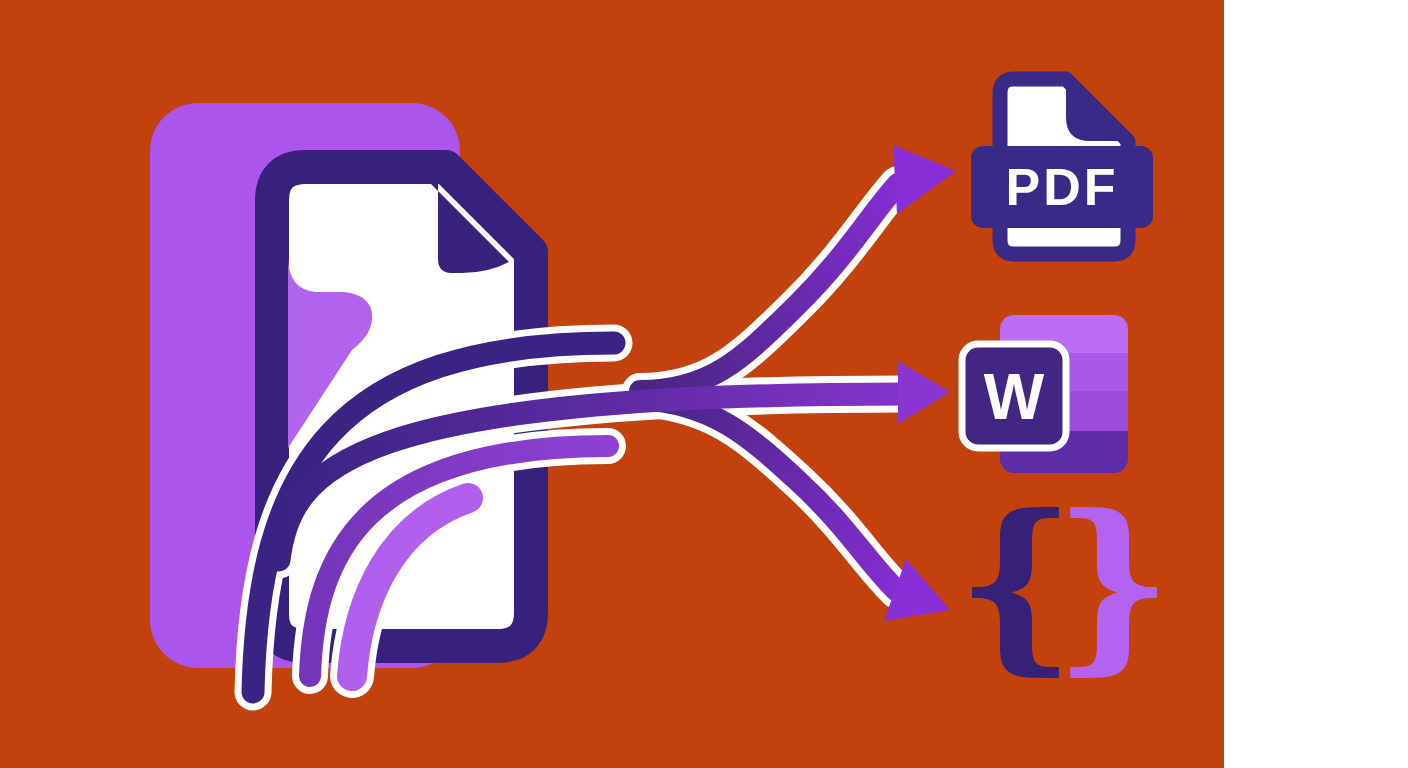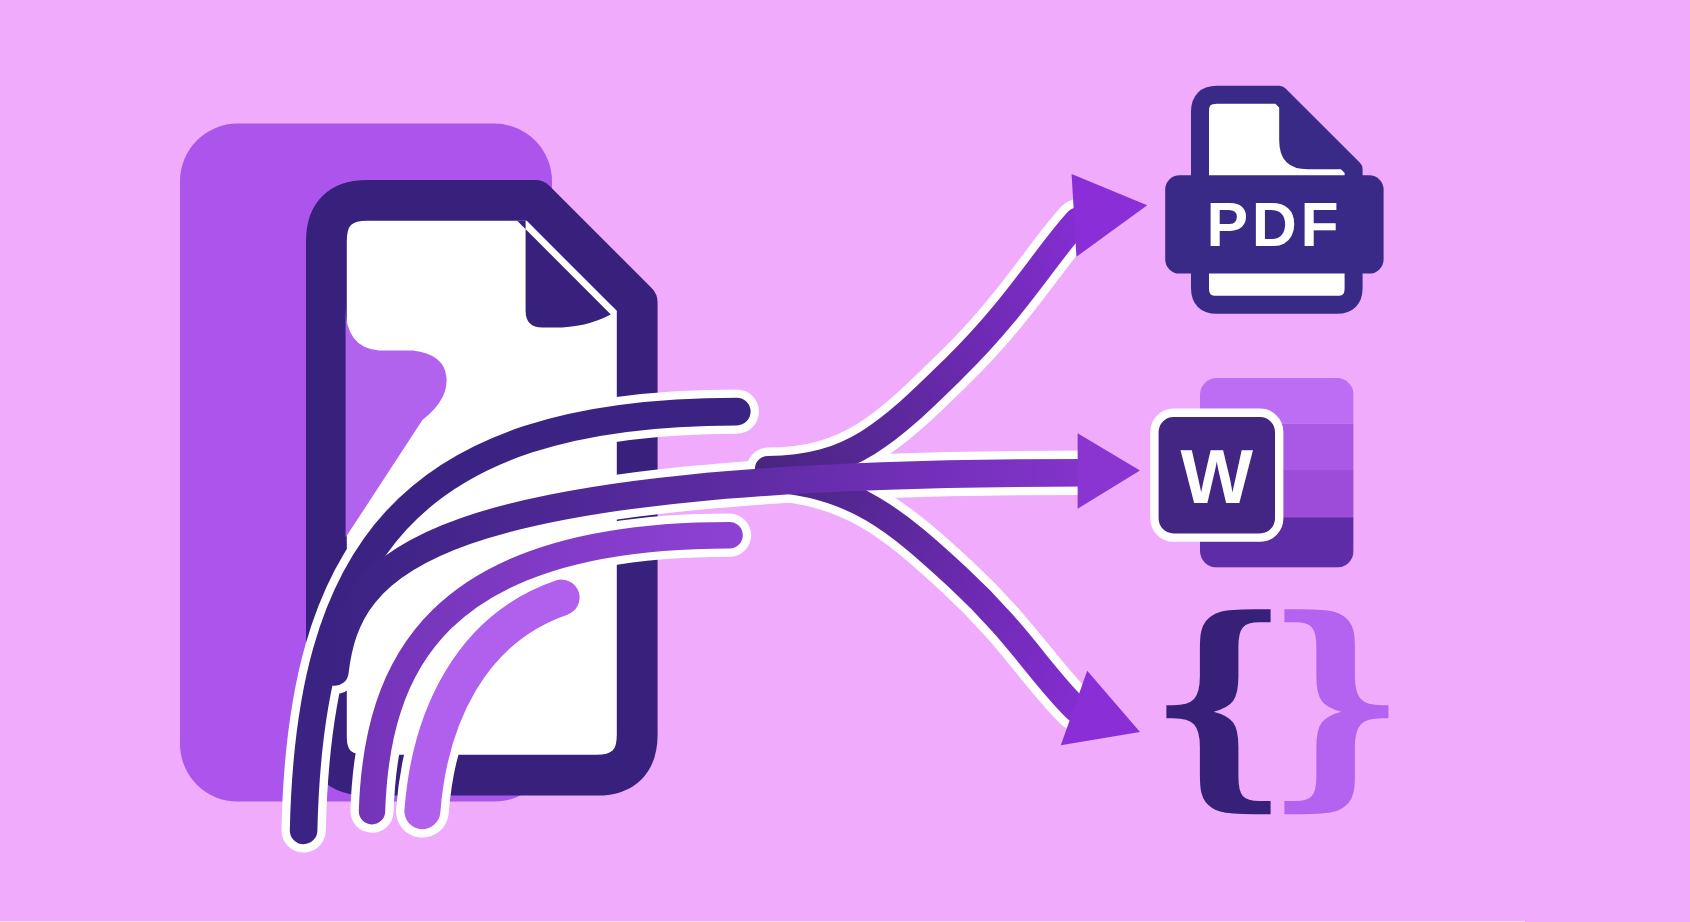--- a/index.html
+++ b/index.html
@@ -6,23 +6,23 @@
     margin: 0;
     padding: 0;
     background: #ffffff;
     width: 1408px;
     height: 768px;
     overflow: hidden;
     font-family: "Liberation Sans", sans-serif;
   }
   .stage {
     position: relative;
-    width: 1408px;
+    width: 1224px;
     height: 768px;
-    background: #f0abfc;
+    background: #c2410c;
   }
   svg { display: block; }
   text { user-select: none; }
   .pdf-label {
     font-family: "Liberation Sans", sans-serif;
     font-weight: bold;
     font-size: 52px;
     letter-spacing: 3px;
   }
   .w-label {

